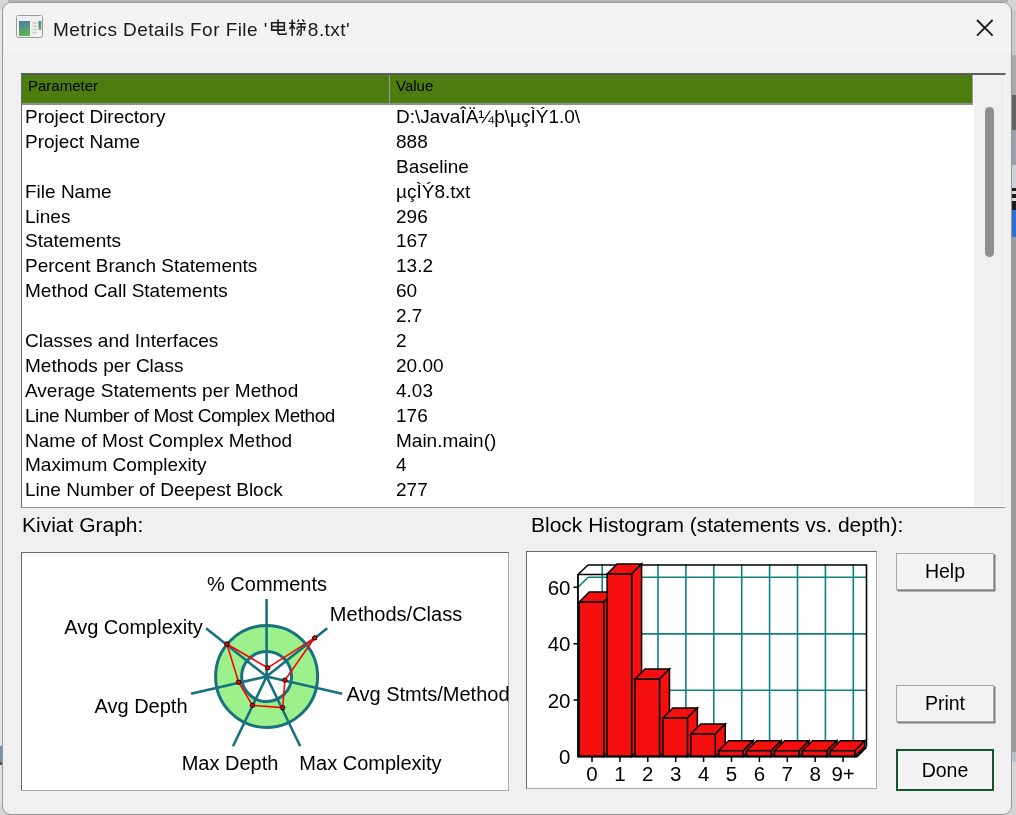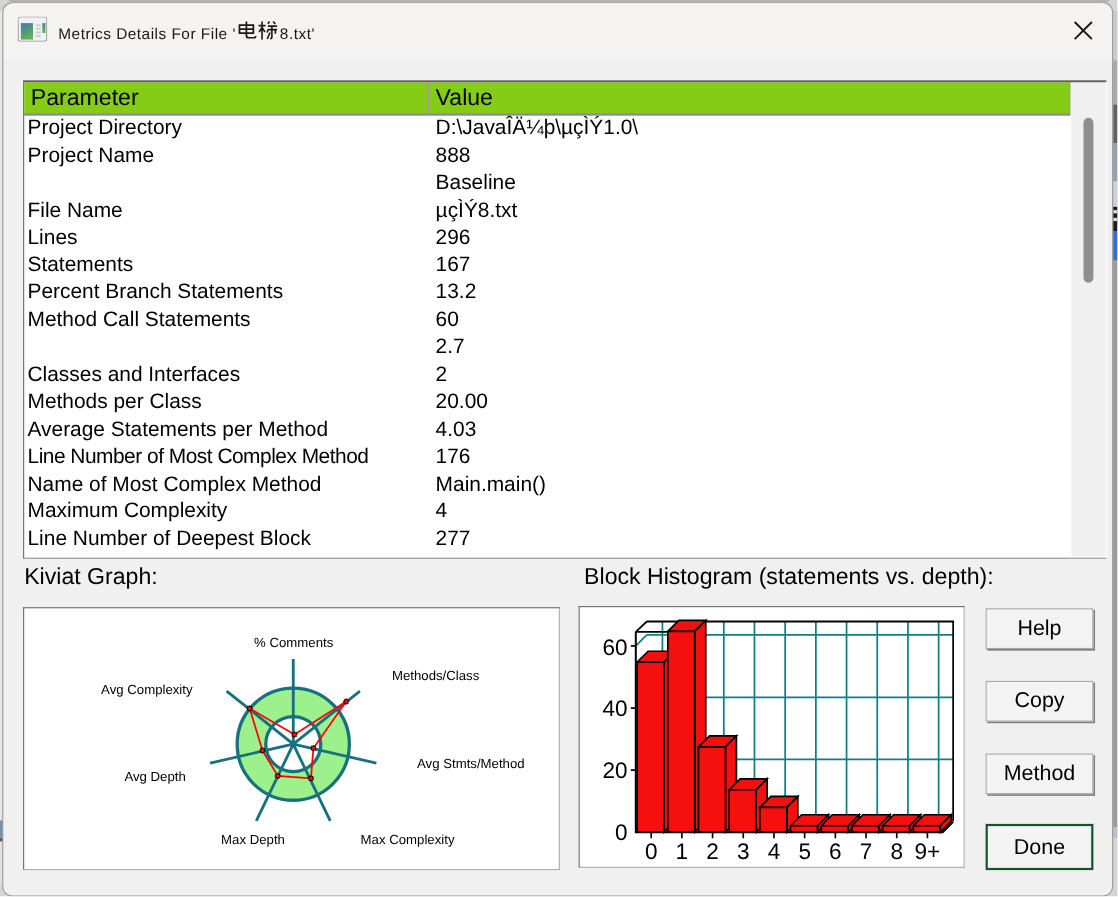--- a/index.html
+++ b/index.html
@@ -1,33 +1,33 @@
 <!DOCTYPE html>
 <html><head>
 <meta charset="utf-8">
 <style>
 html,body{margin:0;padding:0}
 #root{position:relative;width:1016px;height:815px;background:#d5d5d5;font-family:"Liberation Sans",sans-serif;overflow:hidden}
 .abs{position:absolute}
 #dialog{left:2px;top:2px;width:1010px;height:813px;background:#f0f0f0;border:1.5px solid #979797;border-radius:9px;box-sizing:border-box}
 #titlebar{left:4px;top:3px;width:1006px;height:50px;background:#f4f3f1;border-radius:8px 8px 0 0}
-#title{left:53px;top:18px;font-size:14px;letter-spacing:0.45px;color:#191919;white-space:nowrap}
+#title{left:53px;top:18px;font-size:19px;letter-spacing:0.45px;color:#191919;white-space:nowrap}
 #closex{left:974px;top:17px;width:22px;height:22px}
 #table{left:21px;top:73px;width:985px;height:435px;background:#fff;border-top:2px solid #5e5e5e;border-left:1.5px solid #686868;border-right:1.5px solid #fafafa;border-bottom:1.5px solid #8f8f8f;box-sizing:border-box}
-#thead{left:22px;top:75px;width:951px;height:30px;background:#84cc16;border-bottom:2px solid #8f8f8f;box-sizing:border-box;font-size:21px;color:#000}
+#thead{left:22px;top:75px;width:951px;height:30px;background:#4d7c0f;border-bottom:2px solid #8f8f8f;box-sizing:border-box;font-size:15px;color:#000}
 #thead .hdiv{position:absolute;left:367px;top:0;width:1px;height:28px;background:#9a9a9a}
 #thead .hdiv2{position:absolute;left:950px;top:0;width:1px;height:28px;background:#9a9a9a}
 #rows{left:22px;top:105px;width:952px;font-size:19px;color:#000}
 .row{position:relative;height:24.9px;line-height:24.9px;white-space:nowrap}
 .row .p{position:absolute;left:3px}
 .row .v{position:absolute;left:374px}
 #sbtrack{left:973.5px;top:74.5px;width:31.5px;height:431px;background:#f0f0f0}
 #sbthumb{left:985px;top:107px;width:9px;height:150px;background:#8e8e8e;border-radius:4.5px}
 .lbl{font-size:21px;color:#000;white-space:nowrap}
-.klbl{font-size:12px;color:#000;white-space:nowrap;transform:translate(-50%,-50%)}
+.klbl{font-size:20px;color:#000;white-space:nowrap;transform:translate(-50%,-50%)}
 #kpanel{left:21px;top:552px;width:488px;height:239px;background:#fff;border-top:1.5px solid #686868;border-left:1.5px solid #686868;border-bottom:1.5px solid #ababab;border-right:1.5px solid #ababab;box-sizing:border-box}
 #hpanel{left:526px;top:551px;width:351px;height:238px;background:#fff;border-top:1.5px solid #686868;border-left:1.5px solid #686868;border-bottom:1.5px solid #ababab;border-right:1.5px solid #ababab;box-sizing:border-box}
 .btn{position:absolute;left:896px;width:98px;height:37px;background:#f3f3f3;border:1px solid #a8a8a8;box-sizing:border-box;text-align:center;font-size:19.5px;color:#000;box-shadow:1.5px 1.5px 0 #7f7f7f}
 .btn span{position:relative;top:6px}
 #done{border:2px solid #14532d;height:42px;box-shadow:none}
 #done span{top:7.5px}
 </style>
 </head>
 <body>
 <div id="root">
@@ -232,16 +232,15 @@
       <text x="787.3" y="781" text-anchor="middle" font-size="20.5" fill="#000">7</text>
       <text x="815.2" y="781" text-anchor="middle" font-size="20.5" fill="#000">8</text>
       <text x="843.1" y="781" text-anchor="middle" font-size="20.5" fill="#000">9+</text>
       <text x="570.5" y="764" text-anchor="end" font-size="20.5" fill="#000">0</text>
       <text x="570.5" y="707.5" text-anchor="end" font-size="20.5" fill="#000">20</text>
       <text x="570.5" y="651" text-anchor="end" font-size="20.5" fill="#000">40</text>
       <text x="570.5" y="595.2" text-anchor="end" font-size="20.5" fill="#000">60</text>
     </svg>
 
   <div class="btn" style="top:553px"><span>Help</span></div>
-  <div class="btn" style="top:619px"><span>Copy</span></div>
-  <div class="btn" style="top:685px"><span>Method</span></div>
+  <div class="btn" style="top:685px"><span>Print</span></div>
   <div class="btn" id="done" style="top:749px"><span>Done</span></div>
 </div>
 
 </body></html>

